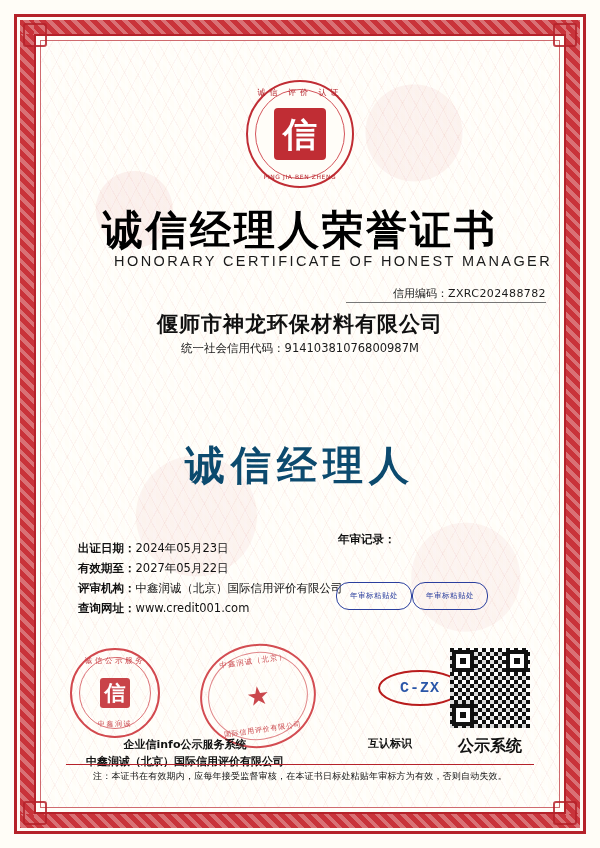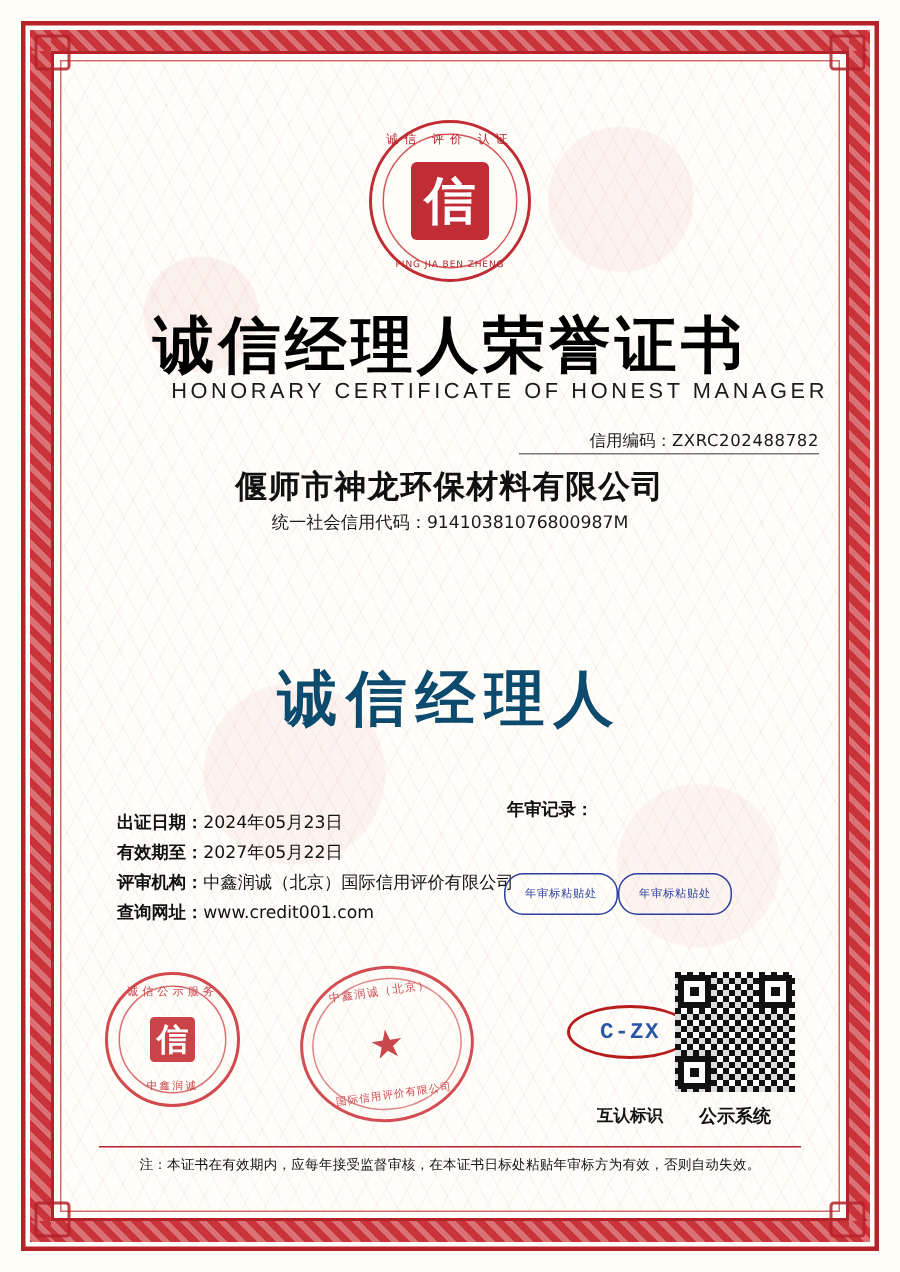--- a/index.html
+++ b/index.html
@@ -360,21 +360,20 @@
     text-align: center;
     line-height: 34px;
     letter-spacing: 1px;
     font-family: Liberation Mono, monospace;
   }
   .mutual-label {
     position: absolute;
     left: 320px;
     top: 92px;
     width: 104px;
-    text-align: center;
     font-size: 11px;
     font-weight: bold;
     color: #111;
     font-family: "DejaVu Sans", sans-serif;
   }
 
   .qr {
     position: absolute;
     right: 22px;
     top: 4px;
@@ -399,21 +398,21 @@
   }
   .qr .eye.a { left: 2px; top: 2px; }
   .qr .eye.b { right: 2px; top: 2px; }
   .qr .eye.c { left: 2px; bottom: 2px; }
   .qr-label {
     position: absolute;
     right: 12px;
     top: 92px;
     width: 100px;
     text-align: center;
-    font-size: 12px;
+    font-size: 16px;
     font-weight: bold;
     color: #111;
     font-family: "DejaVu Sans", sans-serif;
   }
 
   .footnote-rule {
     position: absolute;
     left: 18px; right: 18px;
     top: 716px;
     height: 1px;
@@ -509,20 +508,24 @@
         <div class="bb">中鑫润诚</div>
       </div>
 
       <div class="seal-oval">
         <div class="rr"></div>
         <div class="t1">中鑫润诚（北京）</div>
         <div class="star">★</div>
         <div class="t2">国际信用评价有限公司</div>
       </div>
 
+      <div class="seal-caption">
+        <div>企业信info公示服务系统</div>
+        <div>中鑫润诚（北京）国际信用评价有限公司</div>
+      </div>
 
       <div class="mutual">
         <div class="oval">C-ZX</div>
       </div>
       <div class="mutual-label">互认标识</div>
 
       <div class="qr">
         <div class="eye a"></div>
         <div class="eye b"></div>
         <div class="eye c"></div>

